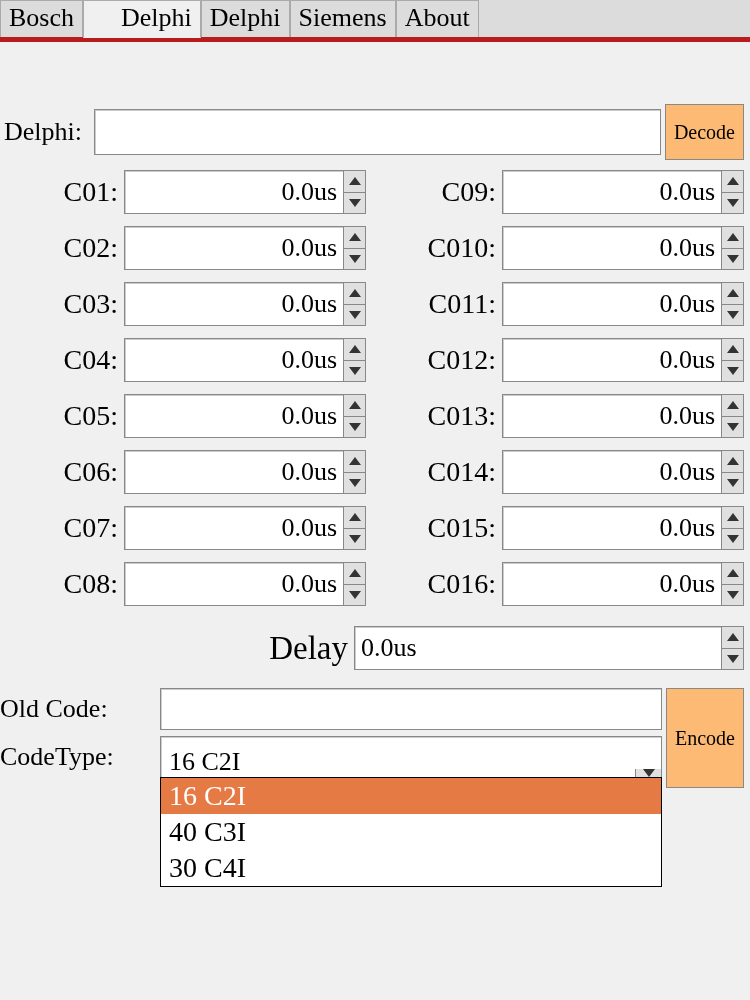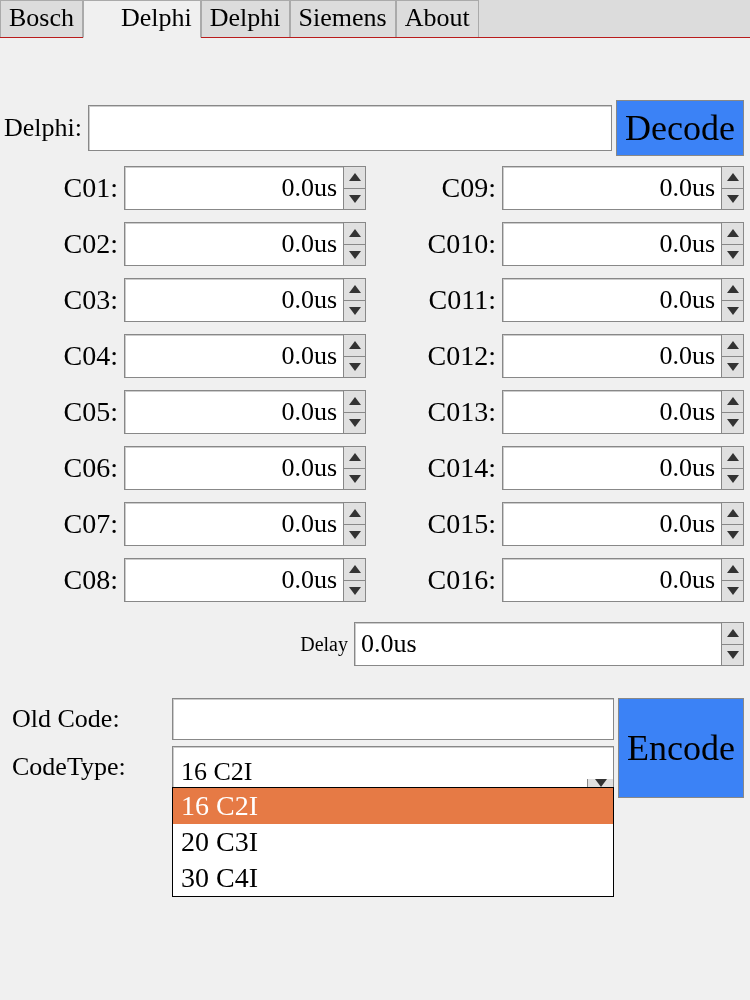--- a/index.html
+++ b/index.html
@@ -10,21 +10,21 @@
     font-family: "SimSun", "NSimSun", serif;
     width: 750px;
     height: 1000px;
     overflow: hidden;
     font-size: 26px;
     color: #000;
   }
   .tabbar {
     display: flex;
     background: #dcdcdc;
-    border-bottom: 1px solid #b91c1c;
+    border-bottom: 5px solid #b91c1c;
   }
   .tab {
     padding: 2px 8px 4px 8px;
     border: 1px solid #aaa;
     border-bottom: none;
     background: #dcdcdc;
     cursor: pointer;
     position: relative;
   }
   .tab.active {
@@ -35,35 +35,35 @@
   }
   .content { padding: 0; }
   .row {
     display: flex;
     align-items: center;
     margin-top: 62px;
     padding: 0 6px 0 4px;
   }
   .lbl {
     text-align: left;
-    padding-right: 6px;
+    padding-right: 12px;
   }
   .wide-input {
     flex: 1;
     height: 46px;
     border: 1px solid #888;
     background: #fff;
     box-shadow: inset 1px 1px 0 #ccc;
     font-size: 26px;
   }
   .btn {
     border: 1px solid #888;
-    background: #3b82f6;
+    background: #fdba74;
     padding: 6px 8px;
-    font-size: 36px;
+    font-size: 20px;
     font-family: inherit;
     cursor: pointer;
     margin-left: 4px;
     height: 56px;
   }
   .cols {
     display: flex;
     margin-top: 10px;
     gap: 16px;
     padding: 0 6px 0 4px;
@@ -126,39 +126,39 @@
   .delay-row {
     display: flex;
     align-items: center;
     margin-top: 8px;
     padding: 0 6px 0 4px;
   }
   .delay-row .dlbl {
     width: 350px;
     text-align: right;
     padding-right: 6px;
-    font-size: 20px;
+    font-size: 33px;
   }
   .delay-spin {
     flex: 1;
     display: flex;
     border: 1px solid #888;
     background: #fff;
     box-shadow: inset 1px 1px 0 #ccc;
     height: 44px;
   }
   .delay-spin .val {
     flex: 1;
     text-align: left;
     padding: 6px 0 0 6px;
     font-size: 26px;
   }
   .bottom {
-    margin-top: 32px;
-    padding: 0 6px 0 12px;
+    margin-top: 18px;
+    padding: 0 6px 0 0;
     display: flex;
   }
   .bottom-left { flex: 1; }
   .brow {
     display: flex;
     align-items: center;
     margin-bottom: 6px;
   }
   .brow .blbl { width: 160px; text-align: left; }
   .combo {
@@ -477,21 +477,21 @@
       </div>
       <div class="brow">
         <div class="blbl">CodeType:</div>
         <div class="combo">
           <div class="cval">16 C2I</div>
           <div class="cbtn">
               <div class="tri-down"></div>
             </div>
           <div class="dropdown" id="dropdown">
               <div class="opt sel">16 C2I</div>
-              <div class="opt">20 C3I</div>
+              <div class="opt">40 C3I</div>
               <div class="opt">30 C4I</div>
             </div>
         </div>
       </div>
     </div>
     <button class="btn" style="height:100px;align-self:center">Encode</button>
   </div>
 
 </div>
 

